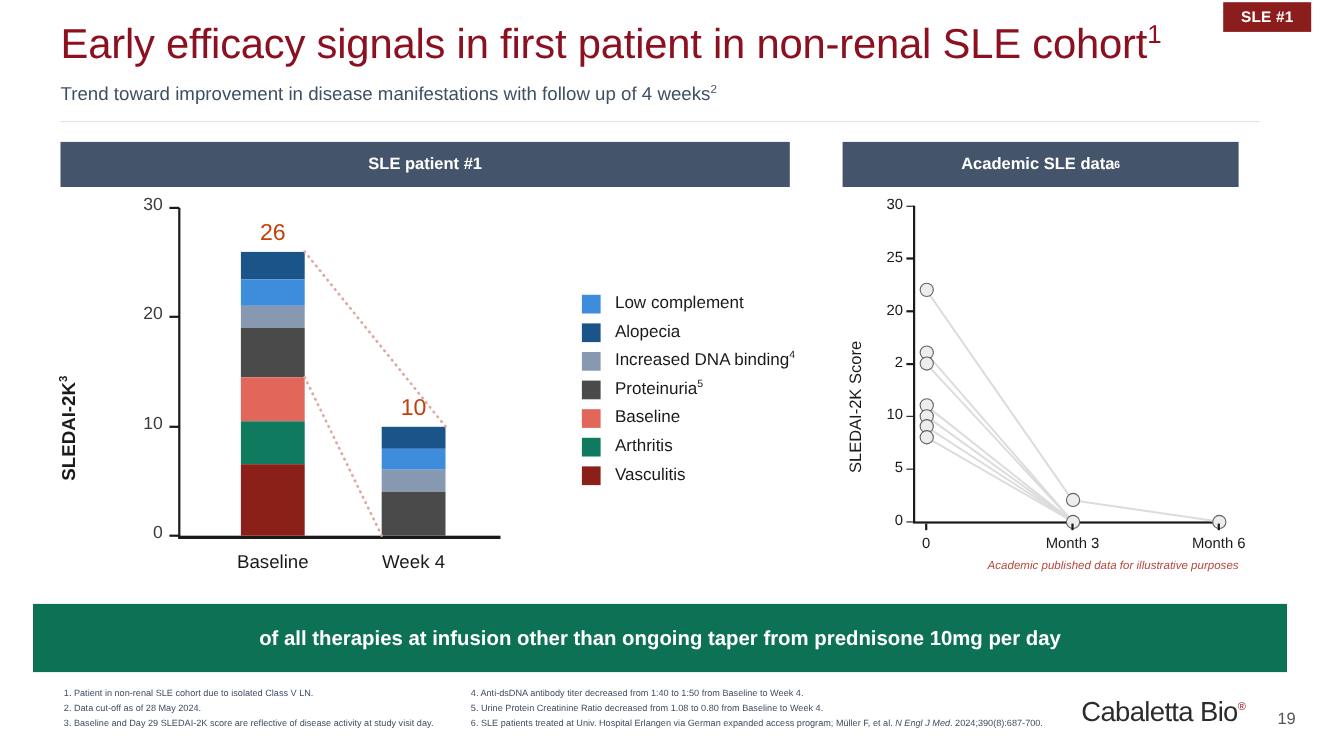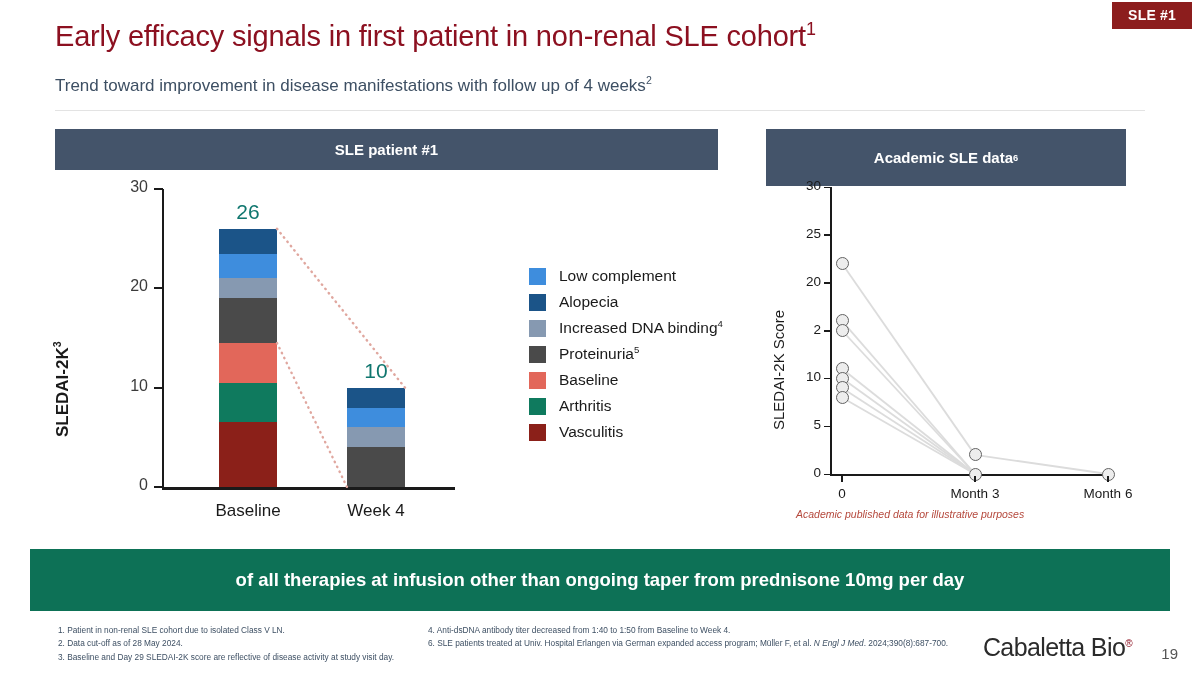--- a/index.html
+++ b/index.html
@@ -12,60 +12,60 @@
   
   .corner-badge{
     position:absolute;top:2px;right:8px;
     background:#8c1d1d;color:#fff;
     font-size:14px;font-weight:bold;
     padding:5px 16px 6px 16px;letter-spacing:.2px;
   }
   
   .title{
     position:absolute;left:55px;top:20px;
-    font-size:29px;color:#8c1020;font-weight:normal;
+    font-size:38px;color:#8c1020;font-weight:normal;
     letter-spacing:-.2px;white-space:nowrap;
   }
   .subtitle{
     position:absolute;left:55px;top:76px;
     font-size:17px;color:#3d4f63;white-space:nowrap;
   }
   sup{font-size:.62em;vertical-align:super;line-height:0;}
   .rule{
     position:absolute;left:55px;top:110px;width:1090px;height:1px;
     background:#e3e3e3;
   }
   
   .panel-head{
     position:absolute;background:#44546a;color:#fff;
     font-size:15px;font-weight:bold;
     display:flex;align-items:center;justify-content:center;
   }
   #head-left {left:55px; top:129px; width:663px; height:41px;}
-  #head-right{left:766px;top:129px; width:360px; height:57px;}
+  #head-right{left:766px;top:129px; width:360px; height:41px;}
 
   
   #chart-left{position:absolute;left:55px;top:175px;width:663px;height:360px;}
   .axis-title-left{
     position:absolute;left:-2px;top:262px;
     transform:rotate(-90deg);transform-origin:0 0;
     font-size:17px;font-weight:bold;color:#1a1a1a;white-space:nowrap;
   }
   .ytick{
     position:absolute;font-size:16px;color:#3b3b3b;
     text-align:right;width:34px;
   }
   .tickmark{position:absolute;background:#1a1a1a;height:2px;width:9px;}
   .axis-y{position:absolute;left:107px;top:14px;width:2px;height:300px;background:#1a1a1a;}
   .axis-x{position:absolute;left:107px;top:312px;width:293px;height:3px;background:#1a1a1a;}
 
   .bar{position:absolute;width:58px;}
   .seg{width:100%;}
   .bar-label{
-    position:absolute;font-size:21px;color:#0f766e;text-align:center;width:58px;
+    position:absolute;font-size:21px;color:#c2410c;text-align:center;width:58px;
   }
   .xlabel{
     position:absolute;font-size:17px;color:#1a1a1a;text-align:center;width:120px;
   }
   .connector{position:absolute;left:0;top:0;width:663px;height:360px;overflow:visible;}
 
   
   #legend{position:absolute;left:474px;top:88px;}
   .legend-row{display:flex;align-items:center;height:26px;}
   .swatch{width:17px;height:17px;margin-right:13px;flex:0 0 auto;}
@@ -78,21 +78,21 @@
     transform:rotate(-90deg);transform-origin:0 0;
     font-size:15px;color:#1a1a1a;white-space:nowrap;
   }
   .ytick-r{position:absolute;font-size:13.5px;color:#1a1a1a;text-align:right;width:24px;}
   .tickmark-r{position:absolute;background:#1a1a1a;height:1.5px;width:7px;}
   .axis-y-r{position:absolute;left:64px;top:12px;width:1.5px;height:288px;background:#1a1a1a;}
   .axis-x-r{position:absolute;left:64px;top:299px;width:282px;height:2px;background:#1a1a1a;}
   .xlabel-r{position:absolute;font-size:13.5px;color:#1a1a1a;text-align:center;width:90px;}
   .xtickmark-r{position:absolute;background:#1a1a1a;width:1.5px;height:6px;}
   .caption-right{
-    position:absolute;left:30px;top:333px;width:330px;text-align:left;
+    position:absolute;left:30px;top:333px;width:330px;text-align:right;
     font-size:10.5px;font-style:italic;color:#b5483c;
   }
   .dot{
     position:absolute;width:13px;height:13px;border-radius:50%;
     background:#ededed;border:1.6px solid #636363;box-sizing:border-box;
   }
 
   
   #banner{
     position:absolute;left:30px;top:549px;width:1140px;height:62px;
@@ -269,19 +269,20 @@
   <div>of all therapies at infusion other than ongoing taper from prednisone 10mg per day</div>
 </div>
 
 <div class="footnotes" id="foot-left">
     <div class="fn">1.  Patient in non-renal SLE cohort due to isolated Class V LN.</div>
     <div class="fn">2.  Data cut-off as of 28 May 2024.</div>
     <div class="fn">3.  Baseline and Day 29 SLEDAI-2K score are reflective of disease activity at study visit day.</div>
   </div>
 <div class="footnotes" id="foot-right">
     <div class="fn">4.  Anti-dsDNA antibody titer decreased from 1:40 to 1:50 from Baseline to Week 4.</div>
+    <div class="fn">5.  Urine Protein Creatinine Ratio decreased from 1.08 to 0.80 from Baseline to Week 4.</div>
     <div class="fn">6.  SLE patients treated at Univ. Hospital Erlangen via German expanded access program; Müller F, et al. <i>N Engl J Med</i>. 2024;390(8):687-700.</div>
   </div>
 
 <div id="logo">
   <span>Cabaletta Bio</span><span class="reg">®</span>
 </div>
 <div id="pagenum">19</div>
 
 </body></html>

